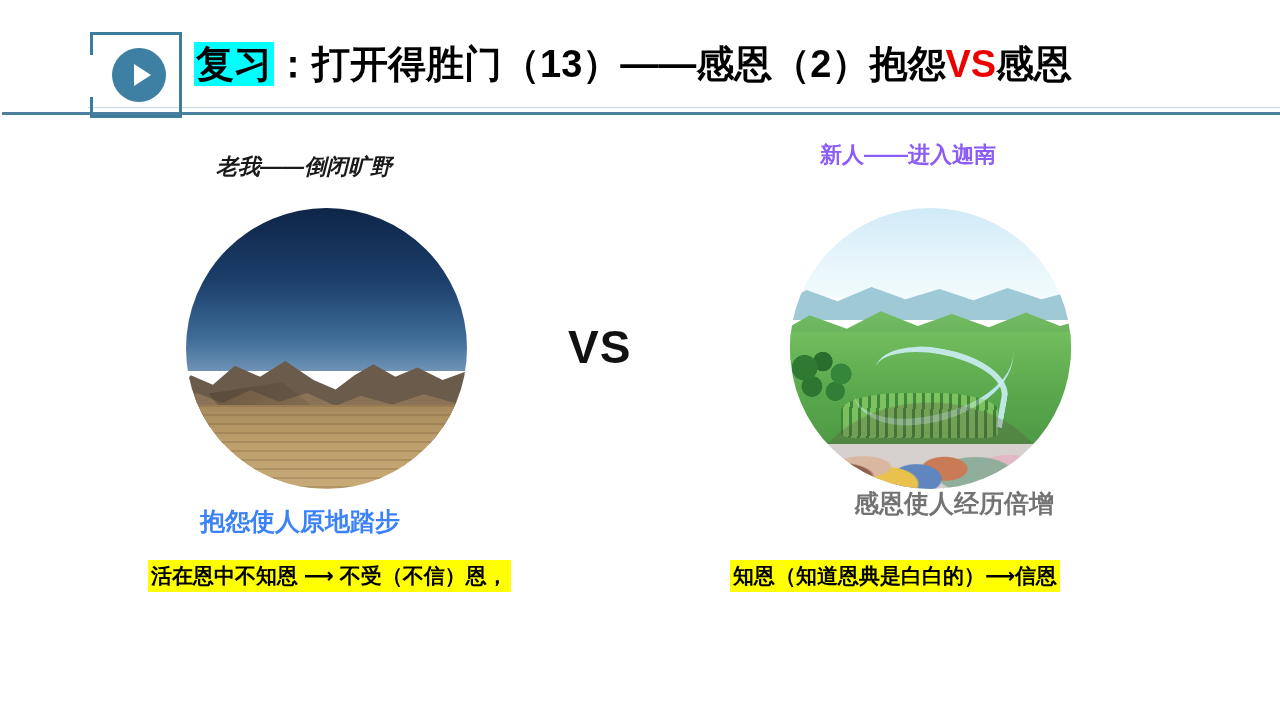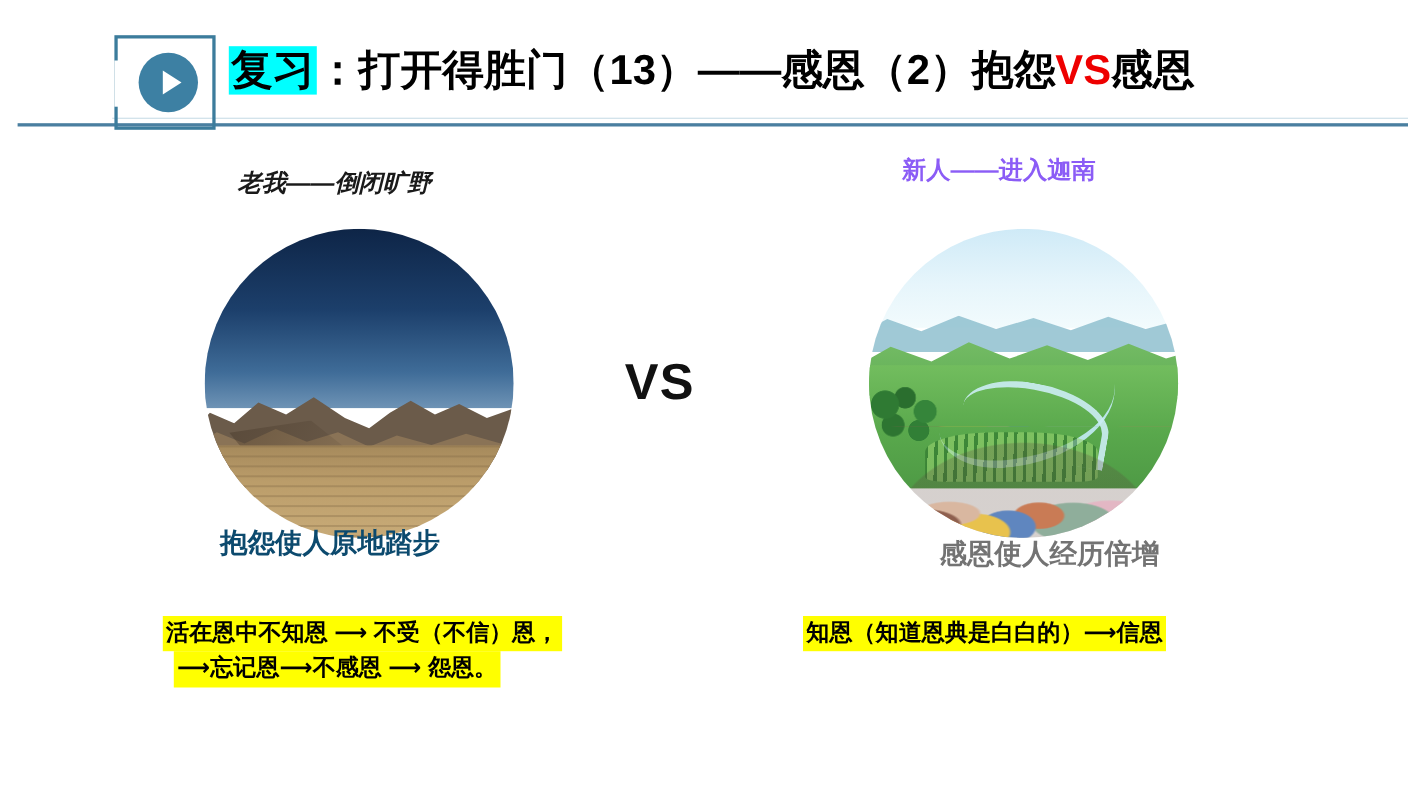--- a/index.html
+++ b/index.html
@@ -17,21 +17,21 @@
 
   .slide {
     position: absolute;
     inset: 0;
     background: #ffffff;
   }
 
   
   .title-bar {
     position: absolute;
-    left: 16px;
+    left: 2px;
     top: 0;
     width: 1128px;
     height: 130px;
   }
   .title-rule {
     position: absolute;
     left: 0;
     top: 112px;
     width: 1280px;
     height: 3px;
@@ -315,22 +315,22 @@
   }
 
   .caption {
     position: absolute;
     font-size: 25px;
     font-weight: bold;
     white-space: nowrap;
   }
   .caption-left {
     left: 200px;
-    top: 477px;
-    color: #0c4a6e;
+    top: 505px;
+    color: #3b82f6;
     font-family: Liberation Mono, monospace;
   }
   .caption-right {
     left: 806px;
     top: 487px;
     color: #737373;
     margin-left: 48px;
   }
 
   
@@ -389,21 +389,20 @@
     <div class="desert-ridge-far"></div>
     <div class="desert-ridge-mid"></div>
     <div class="desert-shade"></div>
     <div class="desert-plain"></div>
   </div>
 
   <div class="caption caption-left">抱怨使人原地踏步</div>
 
   <div class="formula formula-left">
     <div><span class="ln">活在恩中不知恩 ⟶ 不受（不信）恩，</span></div>
-    <div class="fl2"><span class="ln">⟶忘记恩⟶不感恩 ⟶ 怨恩。</span></div>
   </div>
 
   <div class="vs-center">VS</div>
 
   <div class="col-heading heading-right">新人——进入迦南</div>
 
   <div class="circle-img circle-right">
     <div class="can-sky"></div>
     <div class="can-hills-far"></div>
     <div class="can-hills-mid"></div>

